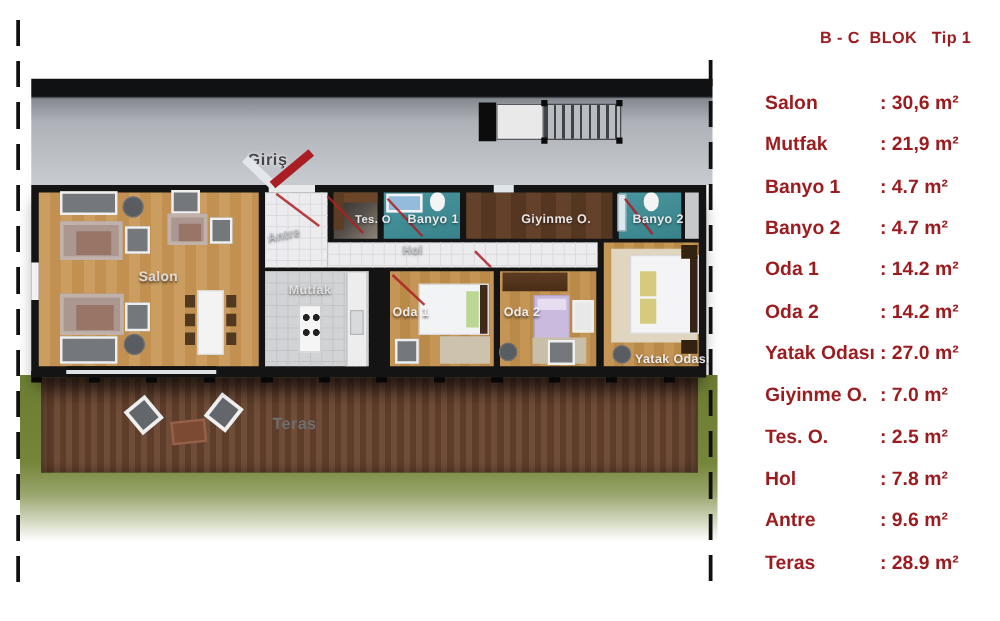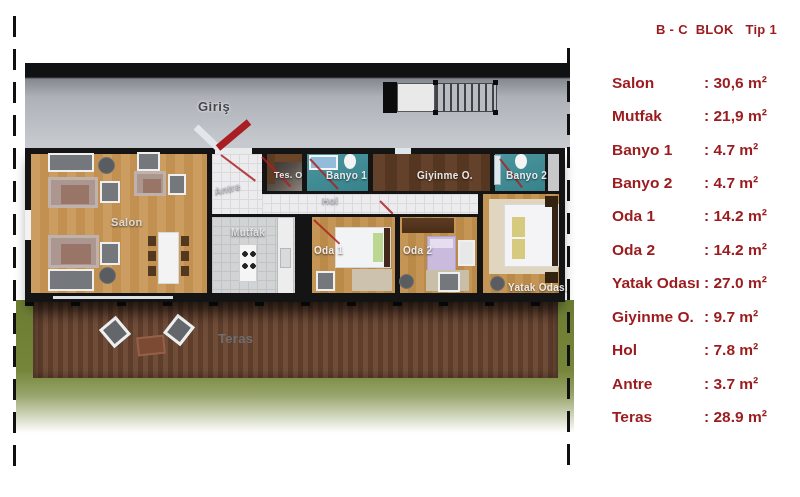--- a/index.html
+++ b/index.html
@@ -162,32 +162,32 @@
 
     <div class="redline" style="left:196px;top:6px;width:43px;transform:rotate(37deg);"></div>
     <div class="redline" style="left:237px;top:8px;width:41px;transform:rotate(46deg);"></div>
     <div class="redline" style="left:285px;top:10px;width:41px;transform:rotate(47deg);"></div>
     <div class="redline" style="left:475px;top:10px;width:36px;transform:rotate(52deg);"></div>
     <div class="redline" style="left:289px;top:71px;width:35px;transform:rotate(43deg);"></div>
     <div class="redline" style="left:355px;top:52px;width:18px;transform:rotate(45deg);"></div>
 
     <div class="lbl" style="left:86px;top:68px;font-size:11px;color:rgba(235,236,238,.85);">Salon</div>
     <div class="lbl lbl-dim" style="left:189px;top:35px;font-size:9.5px;transform:rotate(-12deg);">Antre</div>
-    <div class="lbl" style="left:249px;top:22px;font-size:9px;">Tes. O</div>
+    <div class="lbl" style="left:259px;top:22px;font-size:9px;">Tes. O</div>
     <div class="lbl" style="left:301px;top:22px;">Banyo 1</div>
     <div class="lbl" style="left:392px;top:22px;">Giyinme O.</div>
     <div class="lbl" style="left:481px;top:22px;">Banyo 2</div>
     <div class="lbl lbl-dim" style="left:297px;top:47px;font-size:9.5px;">Hol</div>
     <div class="lbl" style="left:206px;top:79px;color:rgba(250,250,250,.75);">Mutfak</div>
     <div class="lbl" style="left:289px;top:97px;">Oda 1</div>
     <div class="lbl" style="left:378px;top:97px;">Oda 2</div>
     <div class="lbl" style="left:483px;top:134px;">Yatak Odası</div>
   </div>
 
-  <div class="giris-lbl" style="left:198px;top:99px;">Giriş</div>
+  <div class="giris-lbl" style="left:198px;top:120px;">Giriş</div>
   <svg class="a" style="left:190px;top:118px;" width="66" height="36" viewBox="0 0 66 36">
     <path d="M6 9 L28 30" stroke="#e3e6ea" stroke-width="7" fill="none"></path>
     <path d="M28 30 L59 4" stroke="#a81e23" stroke-width="7" fill="none"></path>
   </svg>
 
   <div class="dash" style="left:13px;top:16px;height:452px;"></div>
   <div class="dash" style="left:567px;top:48px;height:420px;"></div>
 
   <div class="legend">
     <div class="legend-title">B - C  BLOK   Tip 1</div>
@@ -215,29 +215,33 @@
       <div class="legend-row">
           <span class="lab">Oda 2</span>
           <span class="val">: 14.2 m²</span>
         </div>
       <div class="legend-row">
           <span class="lab">Yatak Odası</span>
           <span class="val">: 27.0 m²</span>
         </div>
       <div class="legend-row">
           <span class="lab">Giyinme O.</span>
-          <span class="val">: 9.7 m²</span>
+          <span class="val">: 7.0 m²</span>
+        </div>
+      <div class="legend-row">
+          <span class="lab">Tes. O.</span>
+          <span class="val">: 2.5 m²</span>
         </div>
       <div class="legend-row">
           <span class="lab">Hol</span>
           <span class="val">: 7.8 m²</span>
         </div>
       <div class="legend-row">
           <span class="lab">Antre</span>
-          <span class="val">: 3.7 m²</span>
+          <span class="val">: 9.6 m²</span>
         </div>
       <div class="legend-row">
           <span class="lab">Teras</span>
           <span class="val">: 28.9 m²</span>
         </div>
     </div>
   </div>
 
 </div>
 

